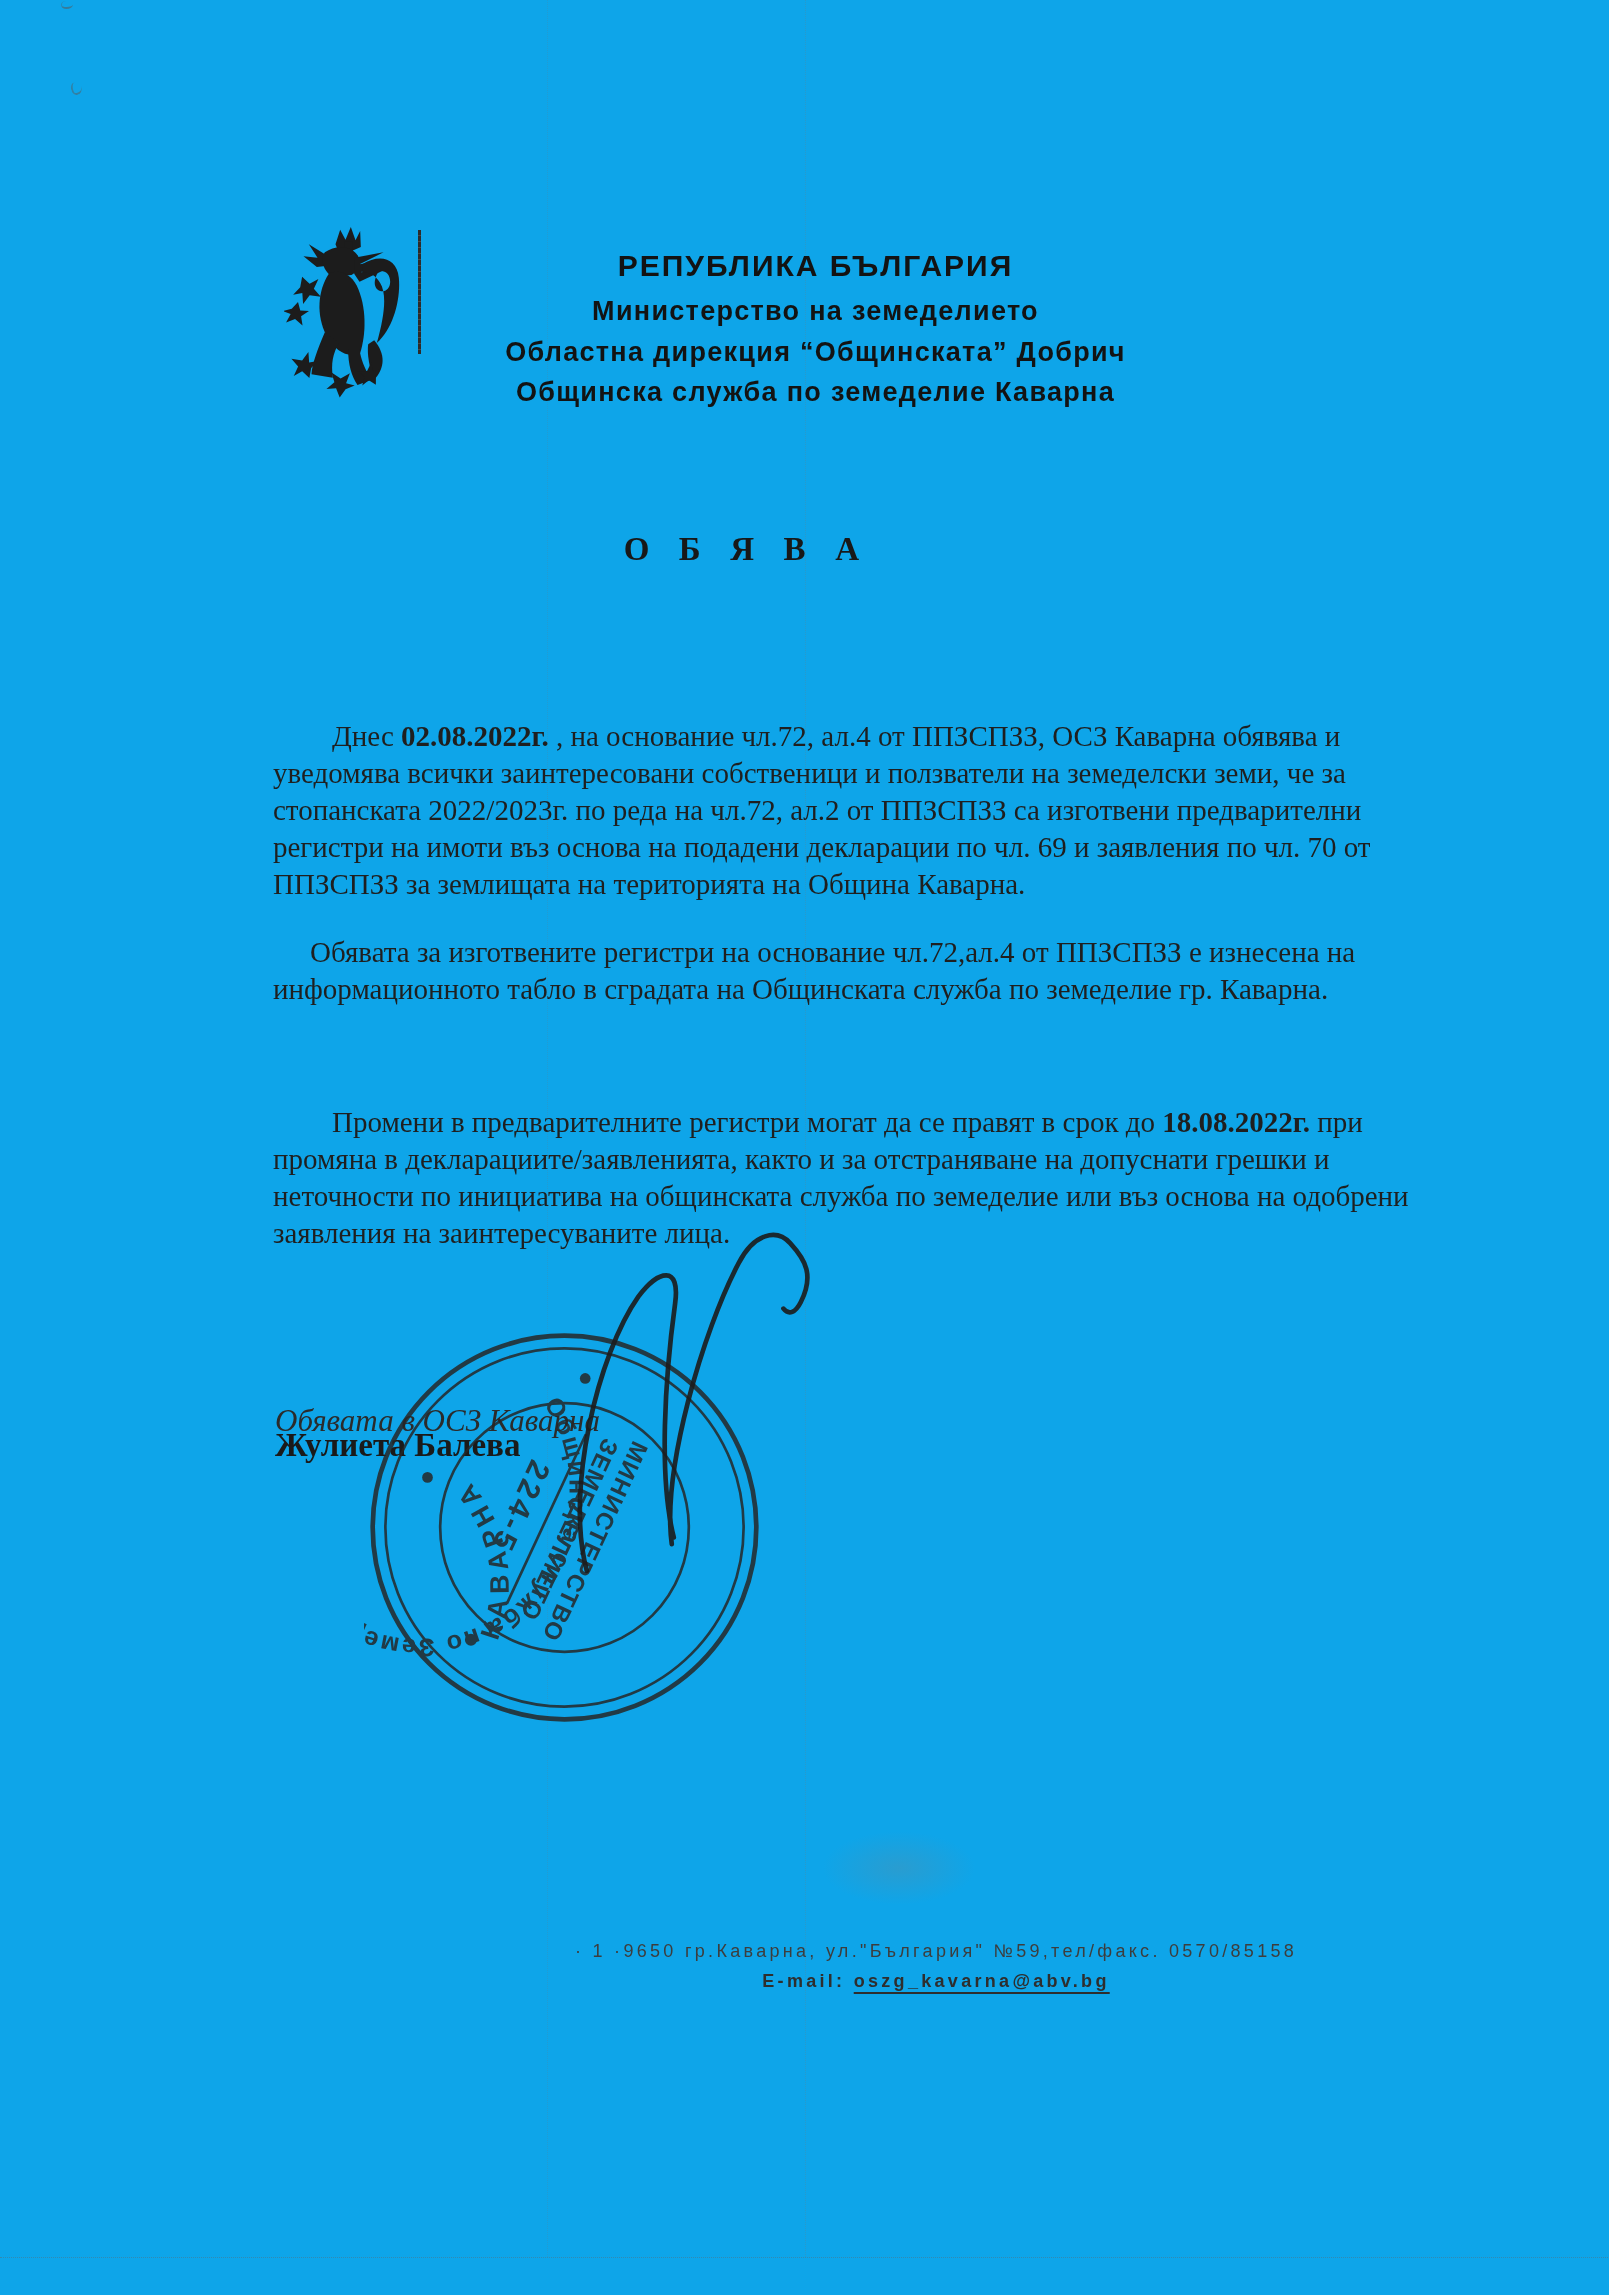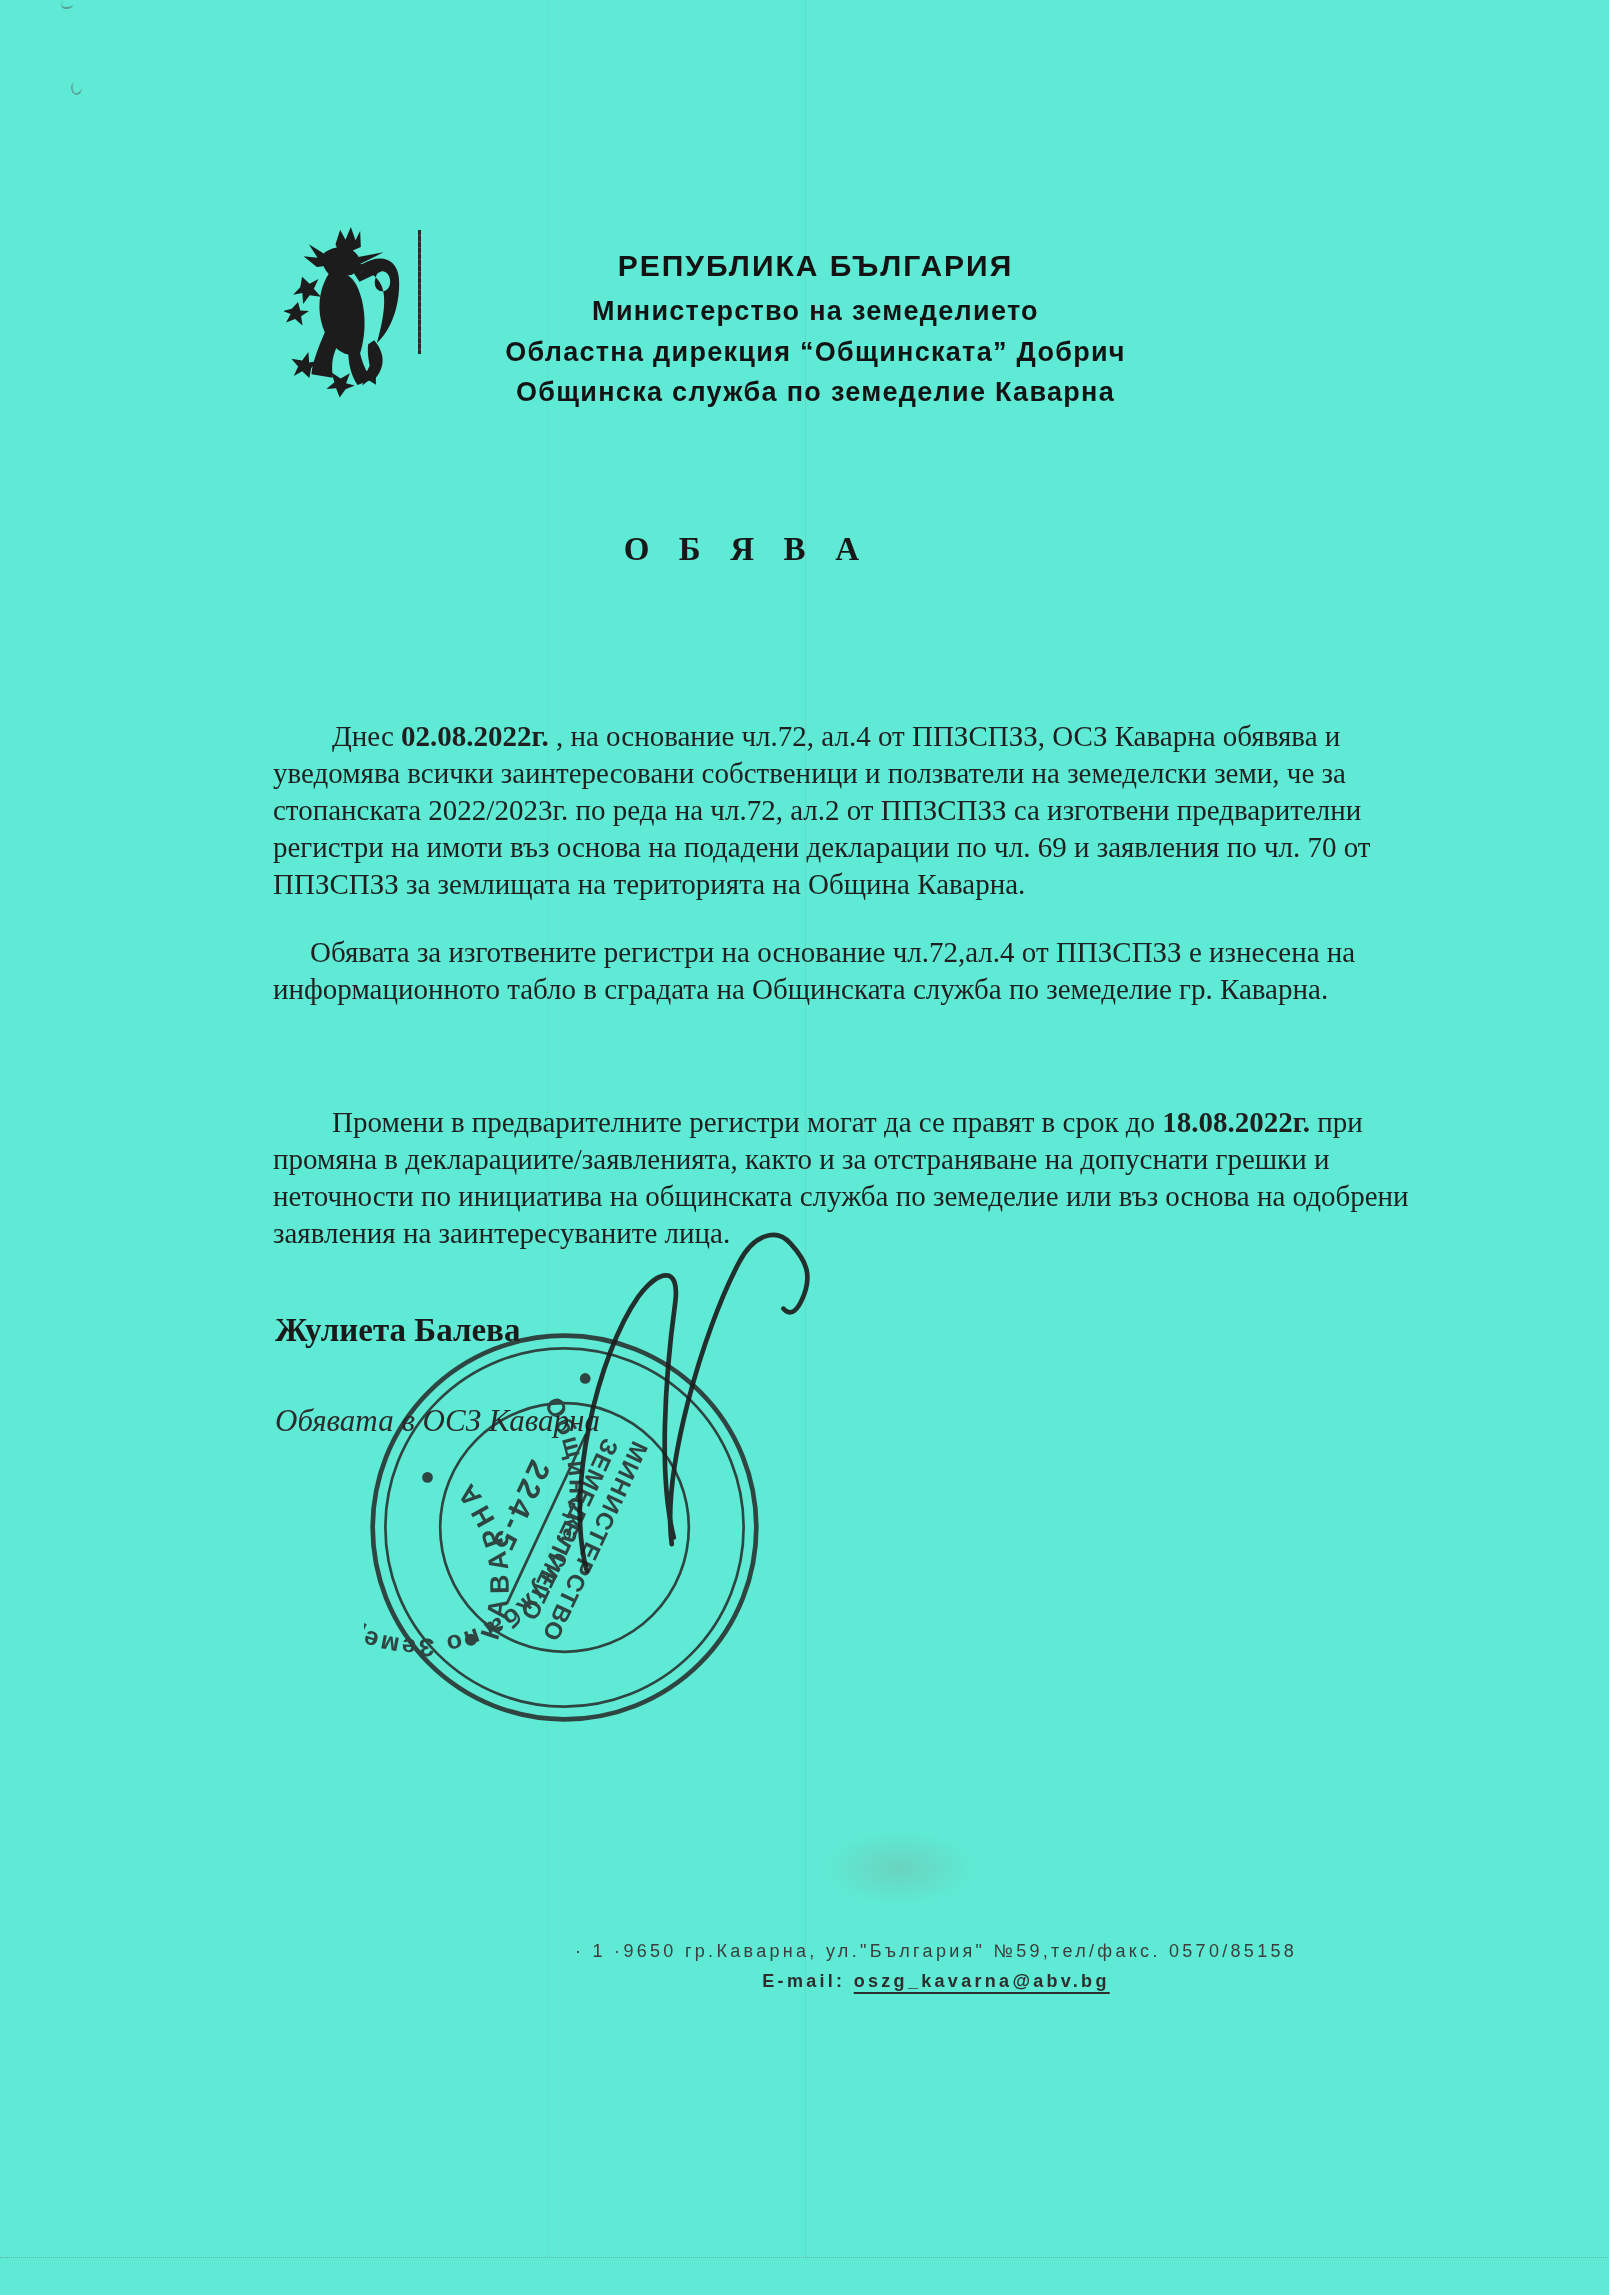--- a/index.html
+++ b/index.html
@@ -1,19 +1,19 @@
 <!DOCTYPE html>
 <html style="font-size:10.7px"><head>
 <meta charset="utf-8">
 <style>
   html,body{margin:0;padding:0;background:#e8e8e6;}
   .page{
     position:relative;
     width:1610px;height:2295px;
-    background:#5eead4;
+    background:#0ea5e9;
     overflow:hidden;
     font-family:"Liberation Serif",serif;
     color:#1e1e1e;
   }
 
   
   .fold-v{position:absolute;top:0;width:0;border-left:1.3px dotted rgba(120,120,120,.28);}
   .fold-h{position:absolute;left:0;width:100%;height:0;border-top:1.3px dotted rgba(100,100,100,.42);}
   .smudge{position:absolute;background:radial-gradient(ellipse at center,rgba(150,122,108,.20),rgba(150,122,108,0) 70%);}
   .speck{position:absolute;border-radius:50% 40% 60% 50%;}
@@ -33,21 +33,21 @@
 
   
   .para{position:absolute;left:273px;width:1136px;font-size:29px;line-height:37px;color:#1f1f1f;}
   .p1{top:718px;text-indent:59px;}
   .p2{top:934px;text-indent:37px;}
   .p3{top:1030px;text-indent:32px;}
   .p4{top:1104px;text-indent:59px;}
   .para b{font-weight:bold;}
 
   
-  .sig-name{position:absolute;left:275px;top:1312px;font-size:33px;font-weight:bold;color:#1a1a1a;}
+  .sig-name{position:absolute;left:275px;top:1427px;font-size:33px;font-weight:bold;color:#1a1a1a;}
   .sig-pos{position:absolute;left:275px;top:1403px;font-size:31px;font-style:italic;color:#2b2b2b;}
 
   .stamp{position:absolute;left:364px;top:1327px;width:401px;height:401px;opacity:.84;}
   .scribble{position:absolute;left:528px;top:1223px;width:321px;height:388px;opacity:.9;}
 
   
   .footer{position:absolute;left:468px;top:1941px;width:936px;text-align:center;
     font-family:"Liberation Sans",sans-serif;color:#3d3d3d;}
   .addr{font-size:18px;letter-spacing:3.3px;margin:0 0 9.4px 0;}
   .email-line{font-size:18px;letter-spacing:3.3px;font-weight:bold;color:#2e2e2e;}

